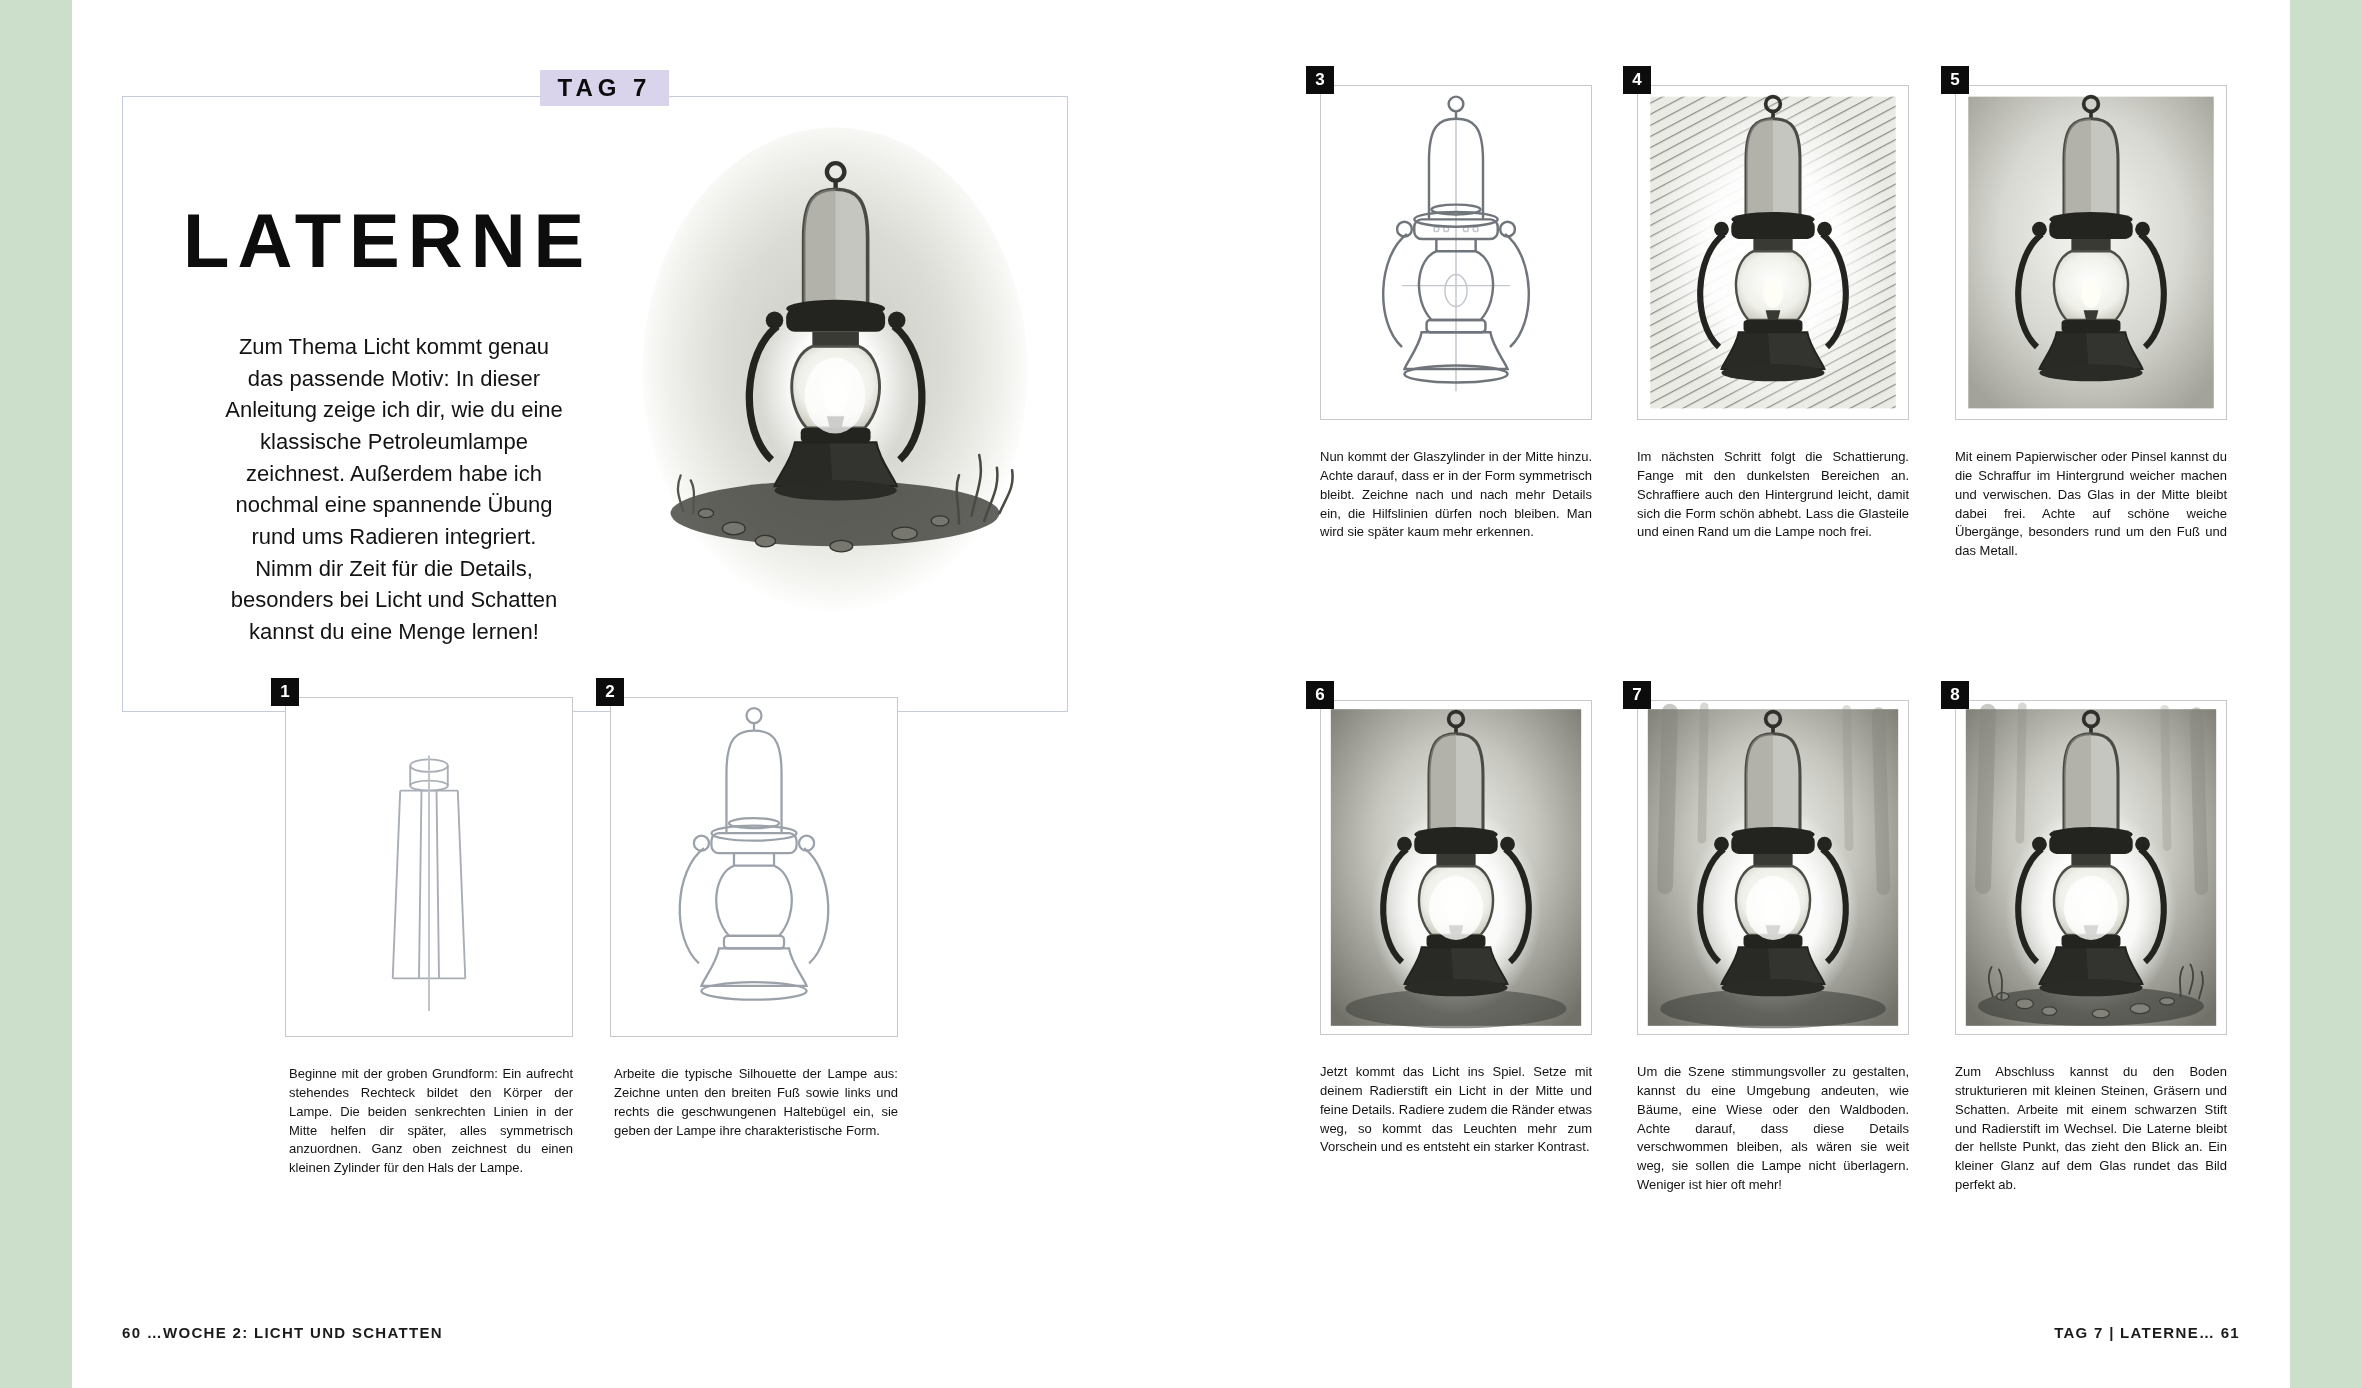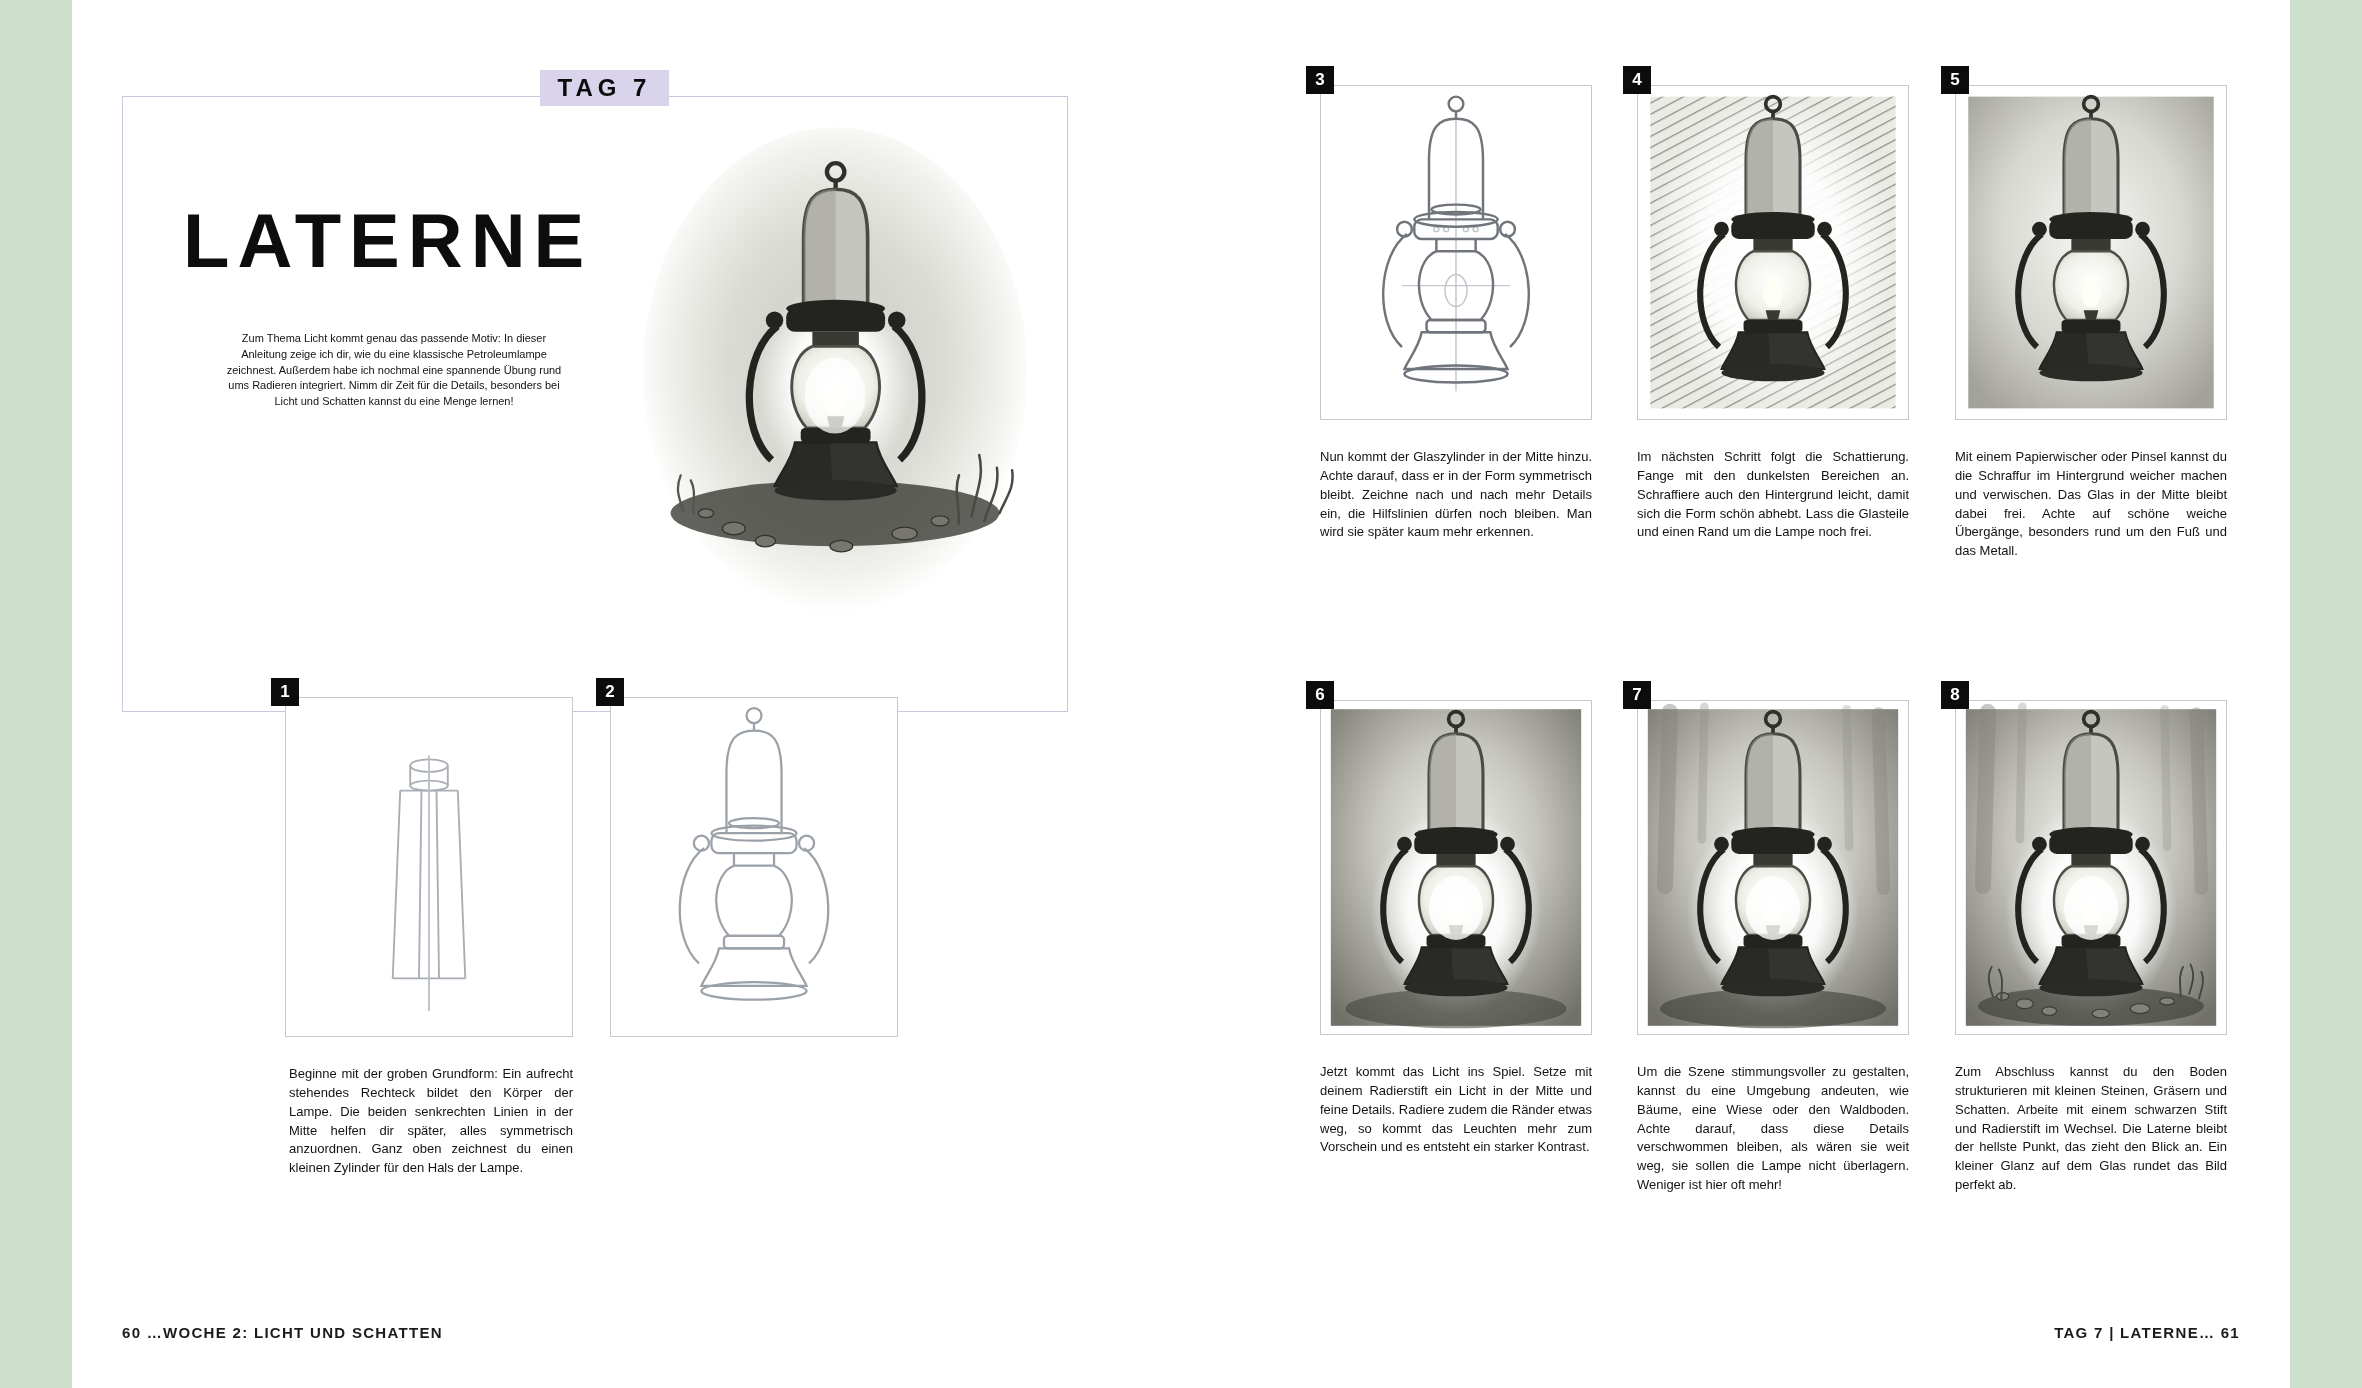--- a/index.html
+++ b/index.html
@@ -28,21 +28,21 @@
     position:absolute; left:122px; top:96px; width:946px; height:616px;
     border:1px solid #c5cada; background:#fff;
   }
   .page-title {
     position:absolute; left:60px; top:100px;
     font-size:76px; font-weight:800; letter-spacing:8px; color:#0d0d0d;
     white-space:nowrap;
   }
   .intro-text {
     position:absolute; left:98px; top:234px; width:346px;
-    text-align:center; font-size:11px; line-height:1.44; color:#131313;
+    text-align:center; font-size:22px; line-height:1.44; color:#131313;
   }
   .hero-figure {
     position:absolute; left:506px; top:14px; width:412px; height:506px;
   }
   .hero-figure svg { display:block; width:100%; height:100%; }
 
   .step { position:absolute; }
   .step-frame {
     position:relative;
     width:272px; height:335px;
@@ -242,20 +242,21 @@
     <p class="step-caption">Beginne mit der groben Grundform: Ein aufrecht stehendes Rechteck bildet den Körper der Lampe. Die beiden senkrechten Linien in der Mitte helfen dir später, alles symmetrisch anzuordnen. Ganz oben zeichnest du einen kleinen Zylinder für den Hals der Lampe.</p>
   </div>
 
   <div class="step wide" style="left:610px; top:697px;">
     <figure class="step-frame">
       <div class="step-badge">2</div>
       <svg viewBox="0 0 220 270">
         <use href="#lanternLine" stroke="#9ba1a9" stroke-width="1.8" fill="none"></use>
       </svg>
     </figure>
+    <p class="step-caption">Arbeite die typische Silhouette der Lampe aus: Zeichne unten den breiten Fuß sowie links und rechts die geschwungenen Haltebügel ein, sie geben der Lampe ihre charakteristische Form.</p>
   </div>
 
   <div class="footer left">60 …WOCHE 2: LICHT UND SCHATTEN</div>
 </section>
 
 <section class="page">
 
   <div class="step" style="left:1320px; top:85px;">
     <figure class="step-frame">
       <div class="step-badge">3</div>

